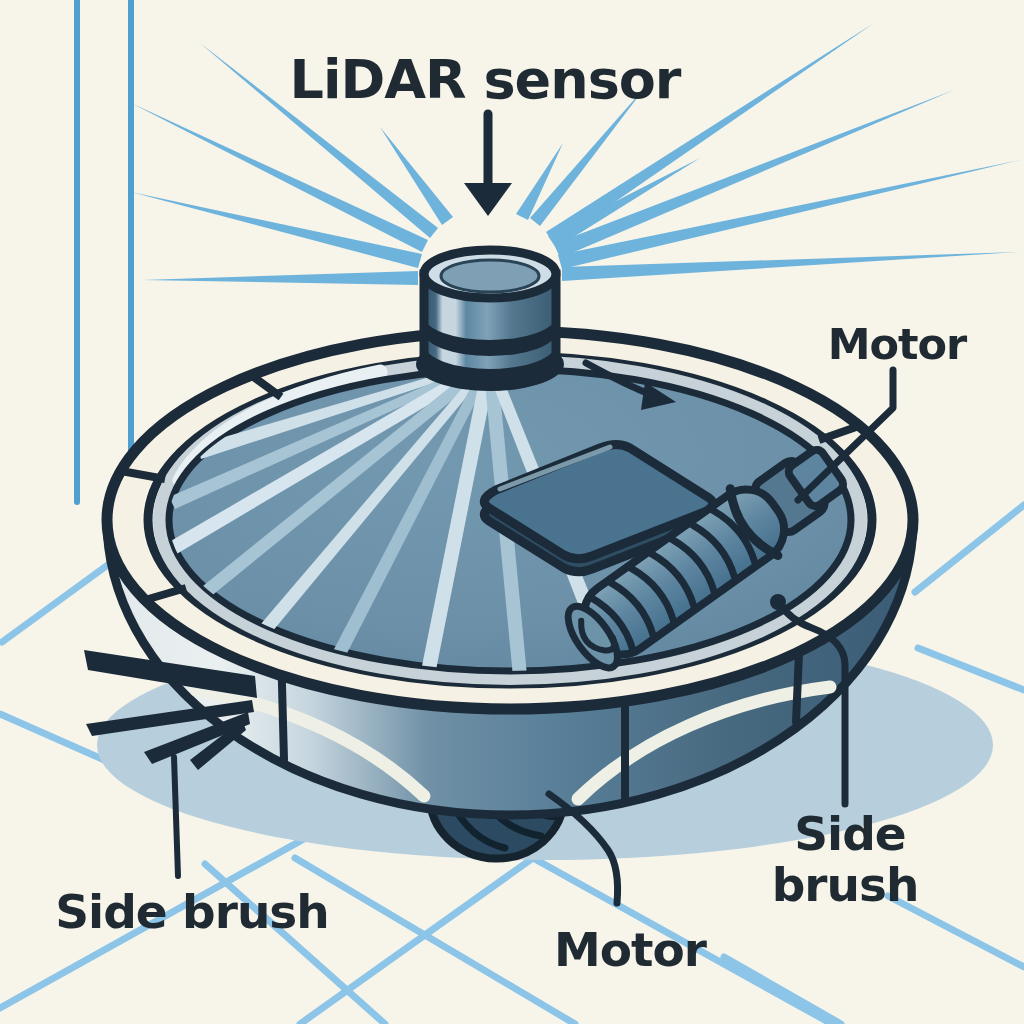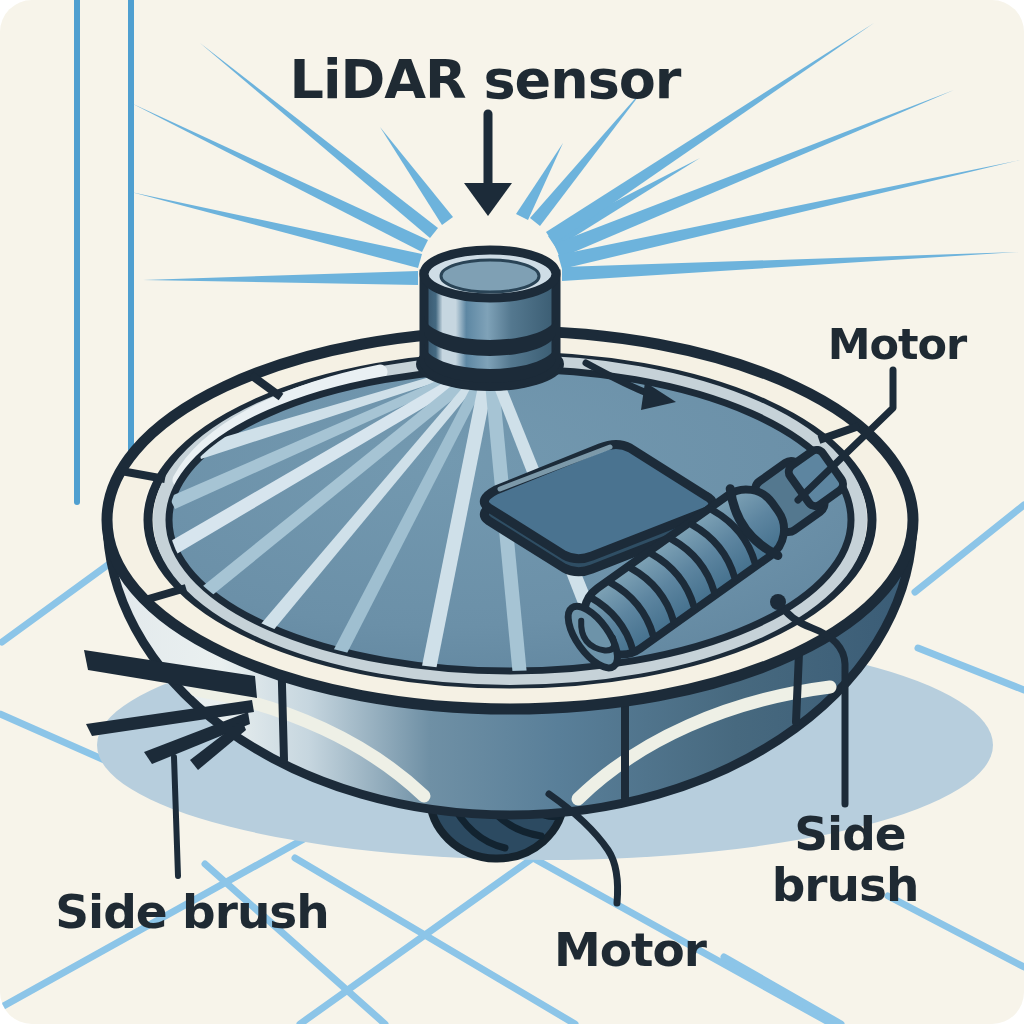--- a/index.html
+++ b/index.html
@@ -1,17 +1,17 @@
 <!DOCTYPE html>
 <html><head>
 <meta charset="utf-8">
 <style>
   html,body{margin:0;padding:0;background:#ffffff;}
   .stage{width:1024px;height:1024px;position:relative;overflow:hidden;
-         font-family:"DejaVu Sans","Liberation Sans",sans-serif;border-radius:32px;}
+         font-family:"DejaVu Sans","Liberation Sans",sans-serif;}
   svg{display:block;}
   text{font-family:"DejaVu Sans","Liberation Sans",sans-serif;font-weight:bold;letter-spacing:-1px;}
 </style>
 </head>
 <body>
 
 <div class="stage">
 <svg width="1024" height="1024" viewBox="0 0 1024 1024">
   <defs>
     <linearGradient id="bodyGrad" x1="0" y1="0" x2="1" y2="0">

